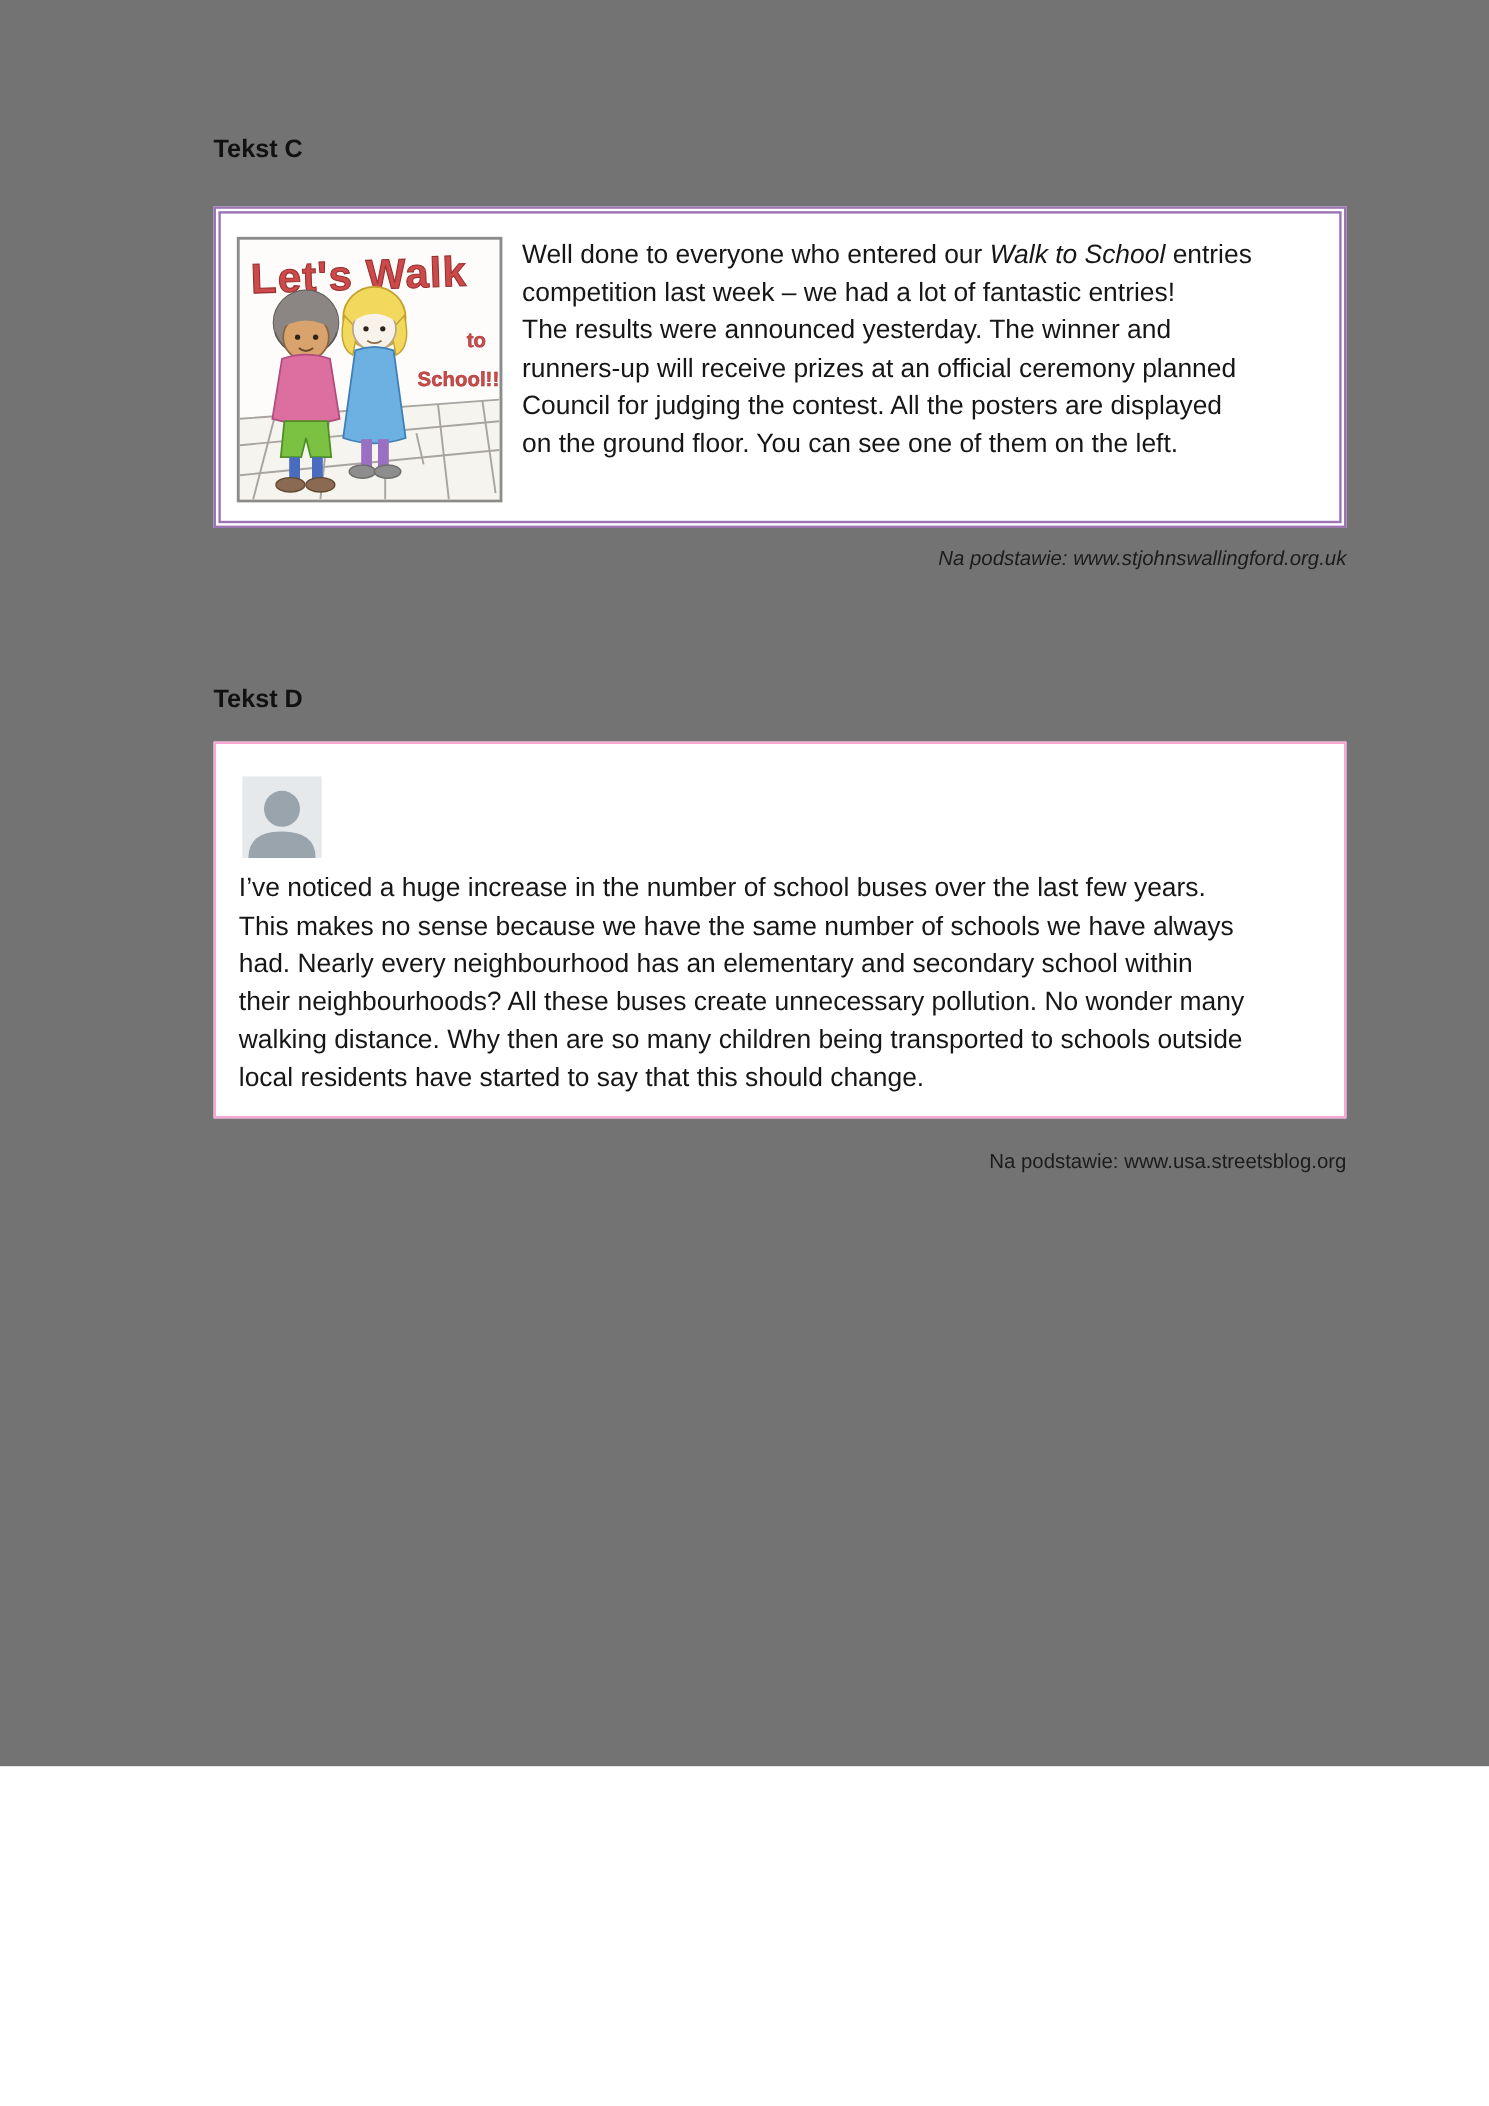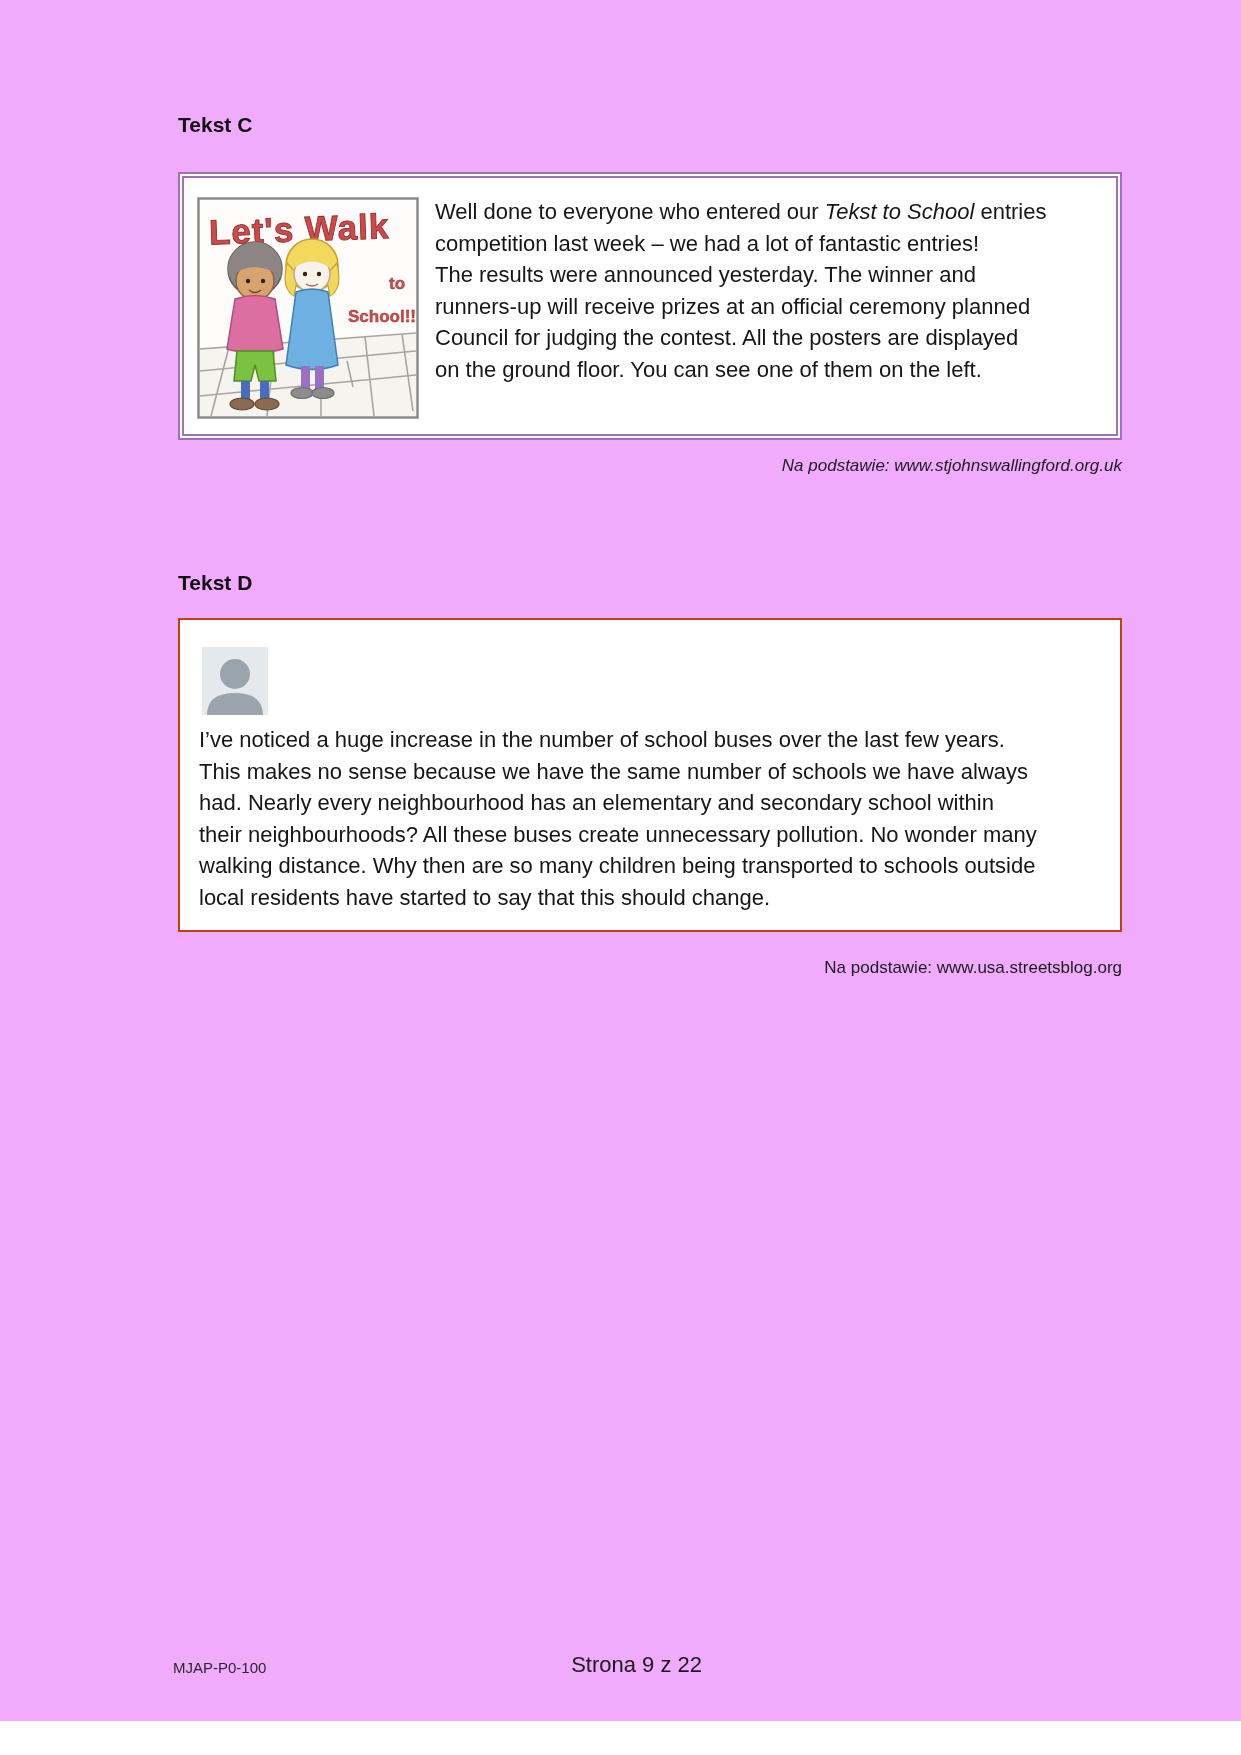--- a/index.html
+++ b/index.html
@@ -1,20 +1,20 @@
 <!DOCTYPE html>
 <html><head>
 <meta charset="utf-8">
 <style>
   html, body { margin: 0; padding: 0; background: #ffffff; }
   .page {
     position: relative;
     width: 1241px;
-    height: 1721px;
-    background: #f0abfc;
+    height: 1472px;
+    background: #737373;
     font-family: "Liberation Sans", sans-serif;
     color: #1a1a1a;
     overflow: hidden;
   }
   .section-heading {
     position: absolute;
     left: 178px;
     margin: 0;
     font-size: 21px;
     font-weight: bold;
@@ -62,21 +62,21 @@
   #source-c { top: 456px; font-style: italic; }
   #source-d { top: 958px; }
 
   .box-d {
     position: absolute;
     left: 178px;
     top: 618px;
     width: 944px;
     height: 314px;
     box-sizing: border-box;
-    border: 2px solid #c2410c;
+    border: 2px solid #f9a8d4;
     background: #ffffff;
     padding: 27px 24px 0 19px;
   }
   .avatar {
     width: 66px;
     height: 68px;
     margin-left: 3px;
     background: #e5e9eb;
     overflow: hidden;
   }
@@ -163,21 +163,21 @@
           <path d="M109,87 Q115,91 121,87" stroke="#8a6a4a" stroke-width="1.5" fill="none"></path>
           <path d="M99,95 Q115,89 131,95 L141,168 Q115,177 89,168 Z" fill="#6cb1e2" stroke="#3f7fb5" stroke-width="1.5"></path>
           <rect x="104" y="169" width="9" height="24" fill="#9a70c2"></rect>
           <rect x="118" y="169" width="9" height="24" fill="#9a70c2"></rect>
           <ellipse cx="105" cy="196" rx="11" ry="5.5" fill="#8d8d8d" stroke="#6e6e6e" stroke-width="1.2"></ellipse>
           <ellipse cx="126" cy="196" rx="11" ry="5.5" fill="#8d8d8d" stroke="#6e6e6e" stroke-width="1.2"></ellipse>
         </g>
       </svg>
     </div>
     <div class="box-c-text">
-        <div class="tline"><span>Well done to everyone who entered our </span><em>Tekst to School</em><span> entries</span></div>
+        <div class="tline"><span>Well done to everyone who entered our </span><em>Walk to School</em><span> entries</span></div>
         <div class="tline">competition last week – we had a lot of fantastic entries!</div>
         <div class="tline">The results were announced yesterday. The winner and</div>
         <div class="tline">runners-up will receive prizes at an official ceremony planned</div>
         <div class="tline">Council for judging the contest. All the posters are displayed</div>
         <div class="tline">on the ground floor. You can see one of them on the left.</div>
       </div>
   </div>
 
   <div class="source" id="source-c">Na podstawie: www.stjohnswallingford.org.uk</div>
 

